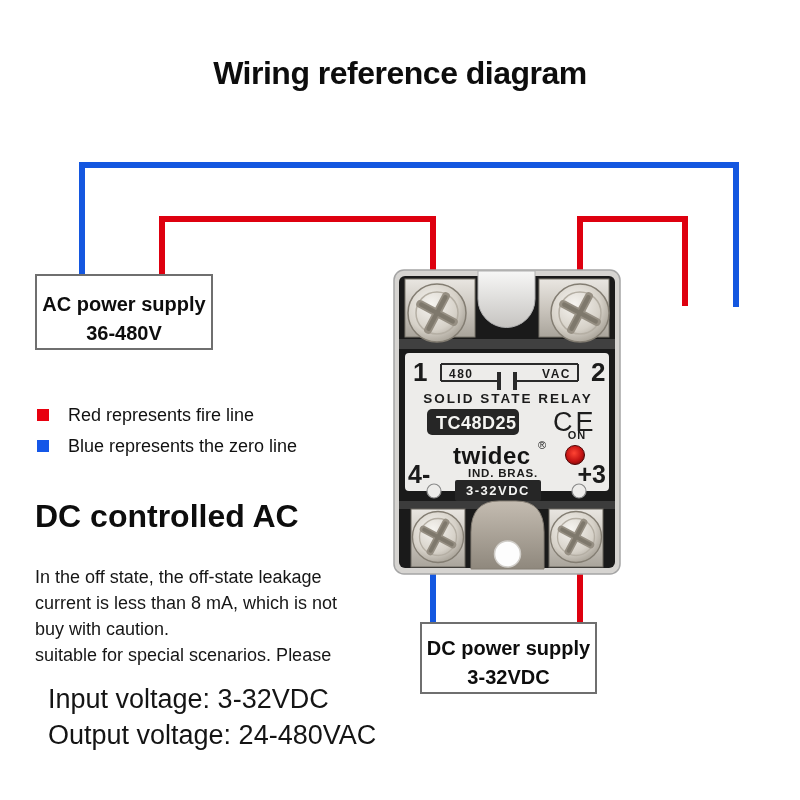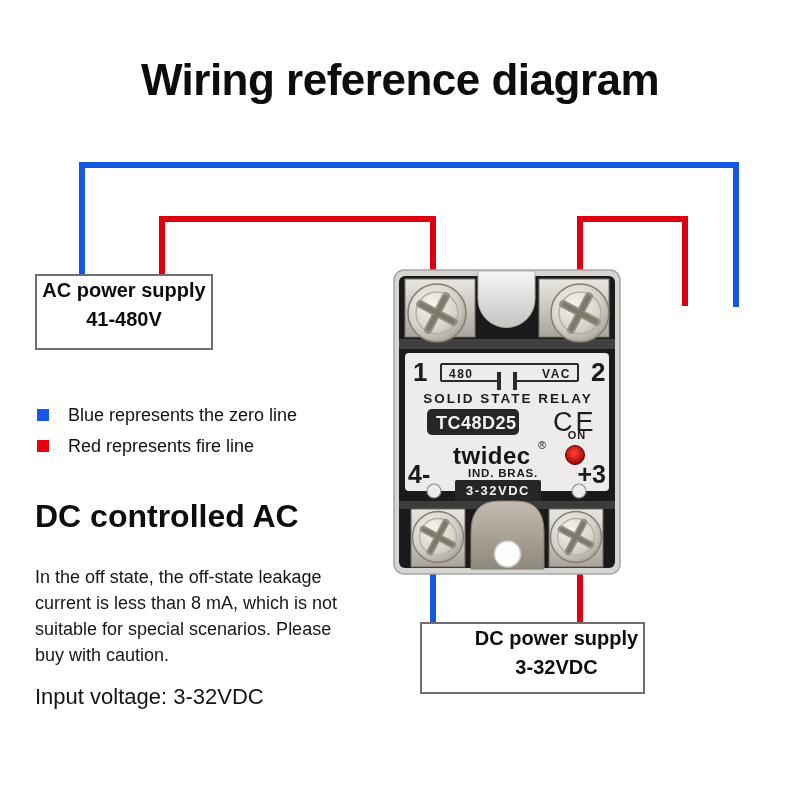--- a/index.html
+++ b/index.html
@@ -1,41 +1,41 @@
 <!DOCTYPE html>
 <html><head>
 <meta charset="utf-8">
 <style>
   html,body{margin:0;padding:0;background:#ffffff;}
   .canvas{position:relative;width:800px;height:800px;background:#ffffff;overflow:hidden;
           font-family:"Liberation Sans",sans-serif;color:#111;}
   .abs{position:absolute;}
-  .page-title{left:0;top:55px;width:800px;text-align:center;font-size:44px;font-weight:bold;
+  .page-title{left:0;top:55px;width:800px;text-align:center;font-size:32px;font-weight:bold;
               letter-spacing:-0.5px;color:#0d0d0d;}
   
   .wire{position:absolute;z-index:1;}
   .wire.zero{background:#1457e0;}
   .wire.fire{background:#de000f;}
   
   .node-box{position:absolute;z-index:3;background:#ffffff;border:2px solid #6f6f6f;
-            display:flex;flex-direction:column;justify-content:flex-start;align-items:center;
+            display:flex;flex-direction:column;justify-content:flex-end;align-items:center;
             font-weight:bold;font-size:20px;line-height:1.45;color:#0d0d0d;}
   
   .relay-wrap{position:absolute;left:393px;top:269px;width:228px;height:306px;z-index:2;}
   
   .legend{position:absolute;left:37px;top:405px;font-size:18px;}
   .legend-row{display:flex;align-items:center;margin-bottom:11px;height:20px;}
   .legend-swatch{width:12px;height:12px;margin-right:19px;flex:0 0 auto;}
   .legend-swatch.red{background:#e8000f;}
   .legend-swatch.blue{background:#1557e8;}
   
   .info-heading{left:35px;top:498px;font-size:32px;font-weight:bold;color:#0d0d0d;}
   .info-par{left:35px;top:564px;font-size:18px;line-height:26px;color:#161616;}
   
-  .spec{left:35px;font-size:22px;color:#141414;}
+  .spec{left:48px;font-size:27px;color:#141414;}
   .spec.in{top:684px;}
   .spec.out{top:720px;}
 </style>
 </head>
 <body>
 
 <div class="canvas">
 
   <div class="abs page-title">Wiring reference diagram</div>
 
@@ -151,43 +151,44 @@
 
       <path d="M78,300 L78,263 Q78,232 106,232 L123,232 Q151,232 151,263 L151,300 Z" fill="url(#bumpGrad)" stroke="#857e74" stroke-width="1"></path>
       <circle cx="114.5" cy="285" r="13" fill="#fdfdfd" stroke="#cfccc7" stroke-width="1.5"></circle>
       <use href="#screw" transform="translate(45,268) scale(0.88)"></use>
       <use href="#screw" transform="translate(183,268) scale(0.88)"></use>
     </svg>
   </div>
 
   <div class="node-box" style="left:35px;top:274px;width:174px;height:72px;">
     <div>AC power supply</div>
-    <div>41-480V</div>
+    <div>36-480V</div>
   </div>
 
 
-  <div class="node-box" style="left:420px;top:622px;width:173px;height:68px;padding-left:48px;">
+  <div class="node-box" style="left:420px;top:622px;width:173px;height:68px;">
     <div>DC power supply</div>
     <div>3-32VDC</div>
   </div>
 
   <div class="legend">
     <div class="legend-row">
+      <span class="legend-swatch red"></span>
+      <span>Red represents fire line</span>
+    </div>
+    <div class="legend-row">
       <span class="legend-swatch blue"></span>
       <span>Blue represents the zero line</span>
-    </div>
-    <div class="legend-row">
-      <span class="legend-swatch red"></span>
-      <span>Red represents fire line</span>
     </div>
   </div>
 
   <div class="abs info-heading">DC controlled AC</div>
   <div class="abs info-par">
     <div>In the off state, the off-state leakage</div>
     <div>current is less than 8 mA, which is not</div>
+    <div>buy with caution.</div>
     <div>suitable for special scenarios. Please</div>
-    <div>buy with caution.</div>
   </div>
 
   <div class="abs spec in">Input voltage: 3-32VDC</div>
+  <div class="abs spec out">Output voltage: 24-480VAC</div>
 
 </div>
 
 </body></html>

